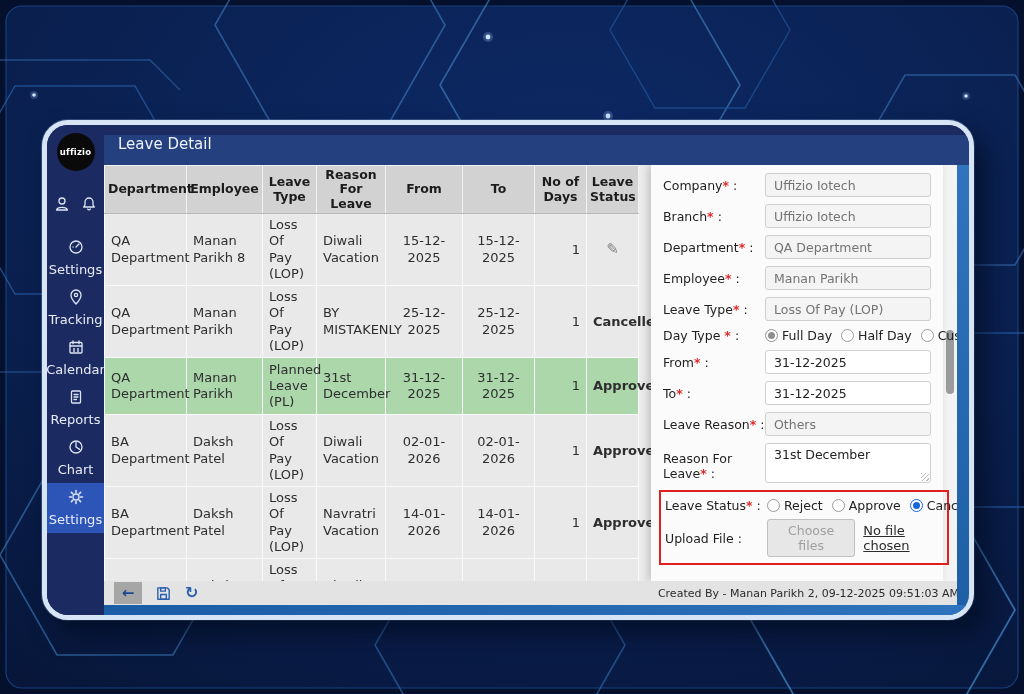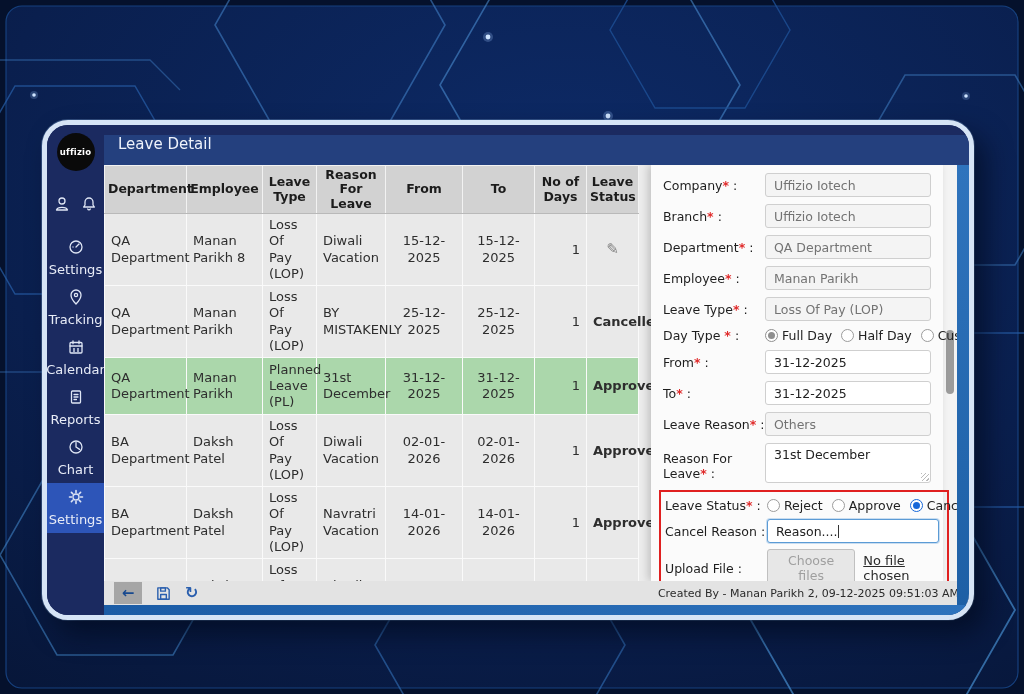--- a/index.html
+++ b/index.html
@@ -382,27 +382,20 @@
                       <span class="radio"></span>
                       <span>Approve</span>
                     </span>
                   <span class="radio-opt">
                       <span class="radio sel-blue"></span>
                       <span>Cancel</span>
                     </span>
                 </div>
               </div>
               <div class="frow">
-                <span class="flabel"><span>Cancel Reason</span> <span>:</span></span>
-                <div class="input-like focused">
-                    <span>Reason....</span>
-                    <span class="caret"></span>
-                  </div>
-              </div>
-              <div class="frow">
                 <span class="flabel"><span>Upload File</span> <span>:</span></span>
                 <div style="flex:1;display:flex;align-items:center;">
                   <button class="file-btn">Choose files</button>
                   <span class="file-note">No file chosen</span>
                 </div>
               </div>
             </div>
 
           </div>
         </div>

